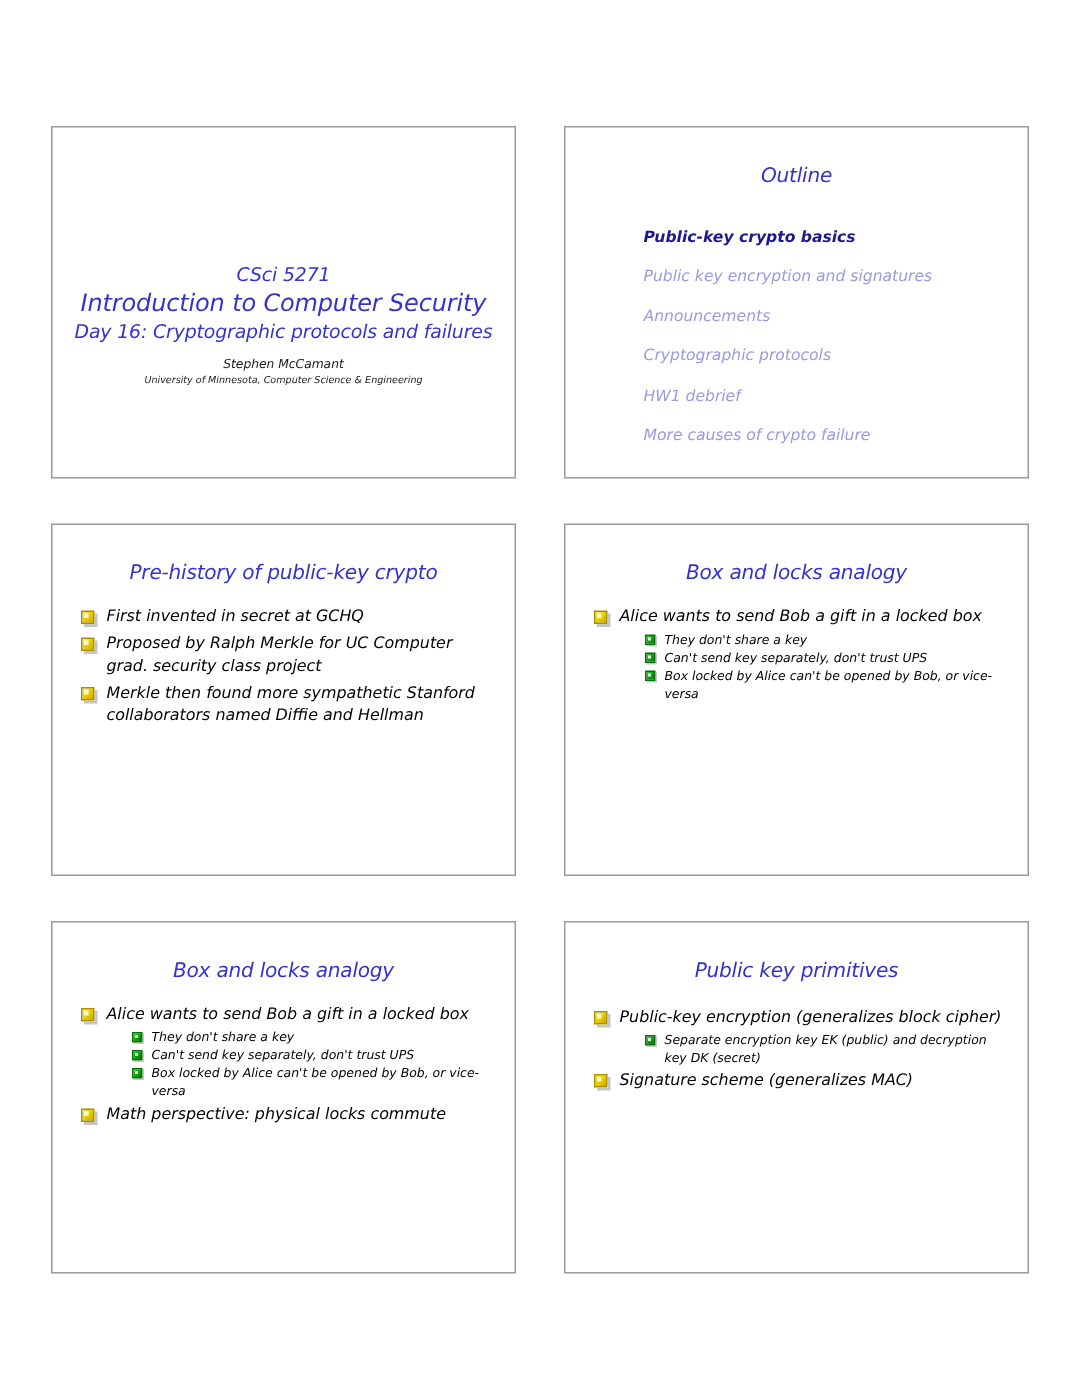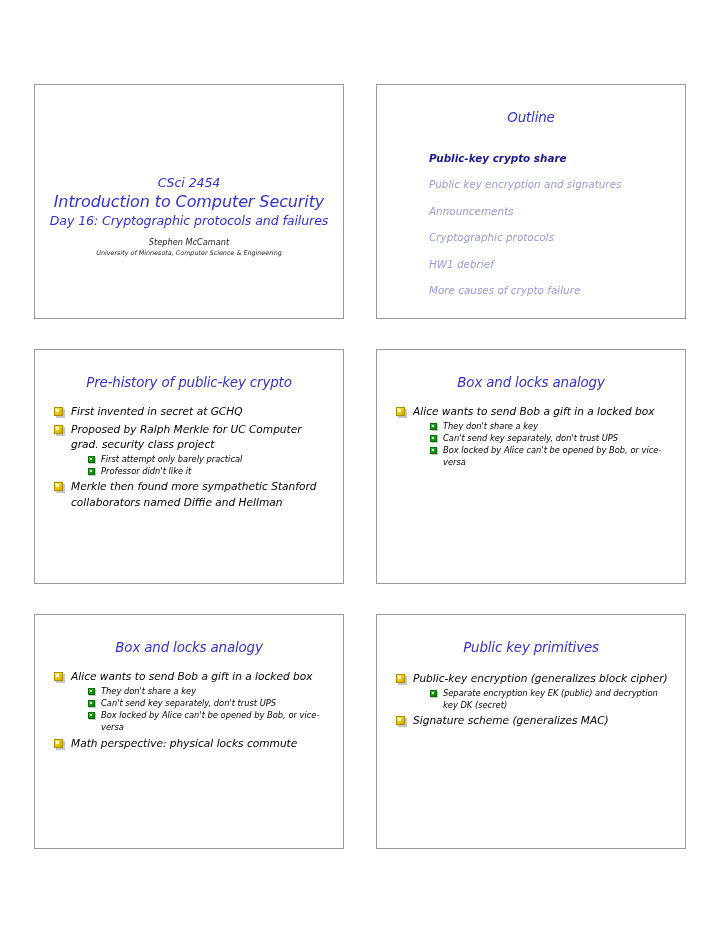--- a/index.html
+++ b/index.html
@@ -175,64 +175,54 @@
 </style>
 </head>
 <body>
 
 <div class="handout">
   <div class="grid">
 
     <div class="slide title-slide">
       <div class="slide-inner">
         <div class="title-block">
-          <div class="title-line l1">CSci 2454</div>
+          <div class="title-line l1">CSci 5271</div>
           <div class="title-line l2">Introduction to Computer Security</div>
           <div class="title-line l3">Day 16: Cryptographic protocols and failures</div>
           <div class="author">Stephen McCamant</div>
           <div class="affil">University of Minnesota, Computer Science &amp; Engineering</div>
         </div>
       </div>
     </div>
 
     <div class="slide">
       <div class="slide-inner">
         <div class="slide-title">Outline</div>
         <ul class="outline-list">
-          <li class="current">Public-key crypto share</li>
+          <li class="current">Public-key crypto basics</li>
           <li>Public key encryption and signatures</li>
           <li>Announcements</li>
           <li>Cryptographic protocols</li>
           <li>HW1 debrief</li>
           <li>More causes of crypto failure</li>
         </ul>
       </div>
     </div>
 
     <div class="slide">
       <div class="slide-inner">
         <div class="slide-title">Pre-history of public-key crypto</div>
         <ul class="bullets">
           <li>
             <span class="bul-yellow"></span>
             <span>First invented in secret at GCHQ</span>
           </li>
           <li>
             <span class="bul-yellow"></span>
             <span>Proposed by Ralph Merkle for UC Computer grad. security class project</span>
-            <ul class="sub">
-              <li>
-                <span class="bul-green"></span>
-                <span>First attempt only barely practical</span>
-              </li>
-              <li>
-                <span class="bul-green"></span>
-                <span>Professor didn't like it</span>
-              </li>
-            </ul>
           </li>
           <li>
             <span class="bul-yellow"></span>
             <span>Merkle then found more sympathetic Stanford collaborators named Diffie and Hellman</span>
           </li>
         </ul>
       </div>
     </div>
 
     <div class="slide">

